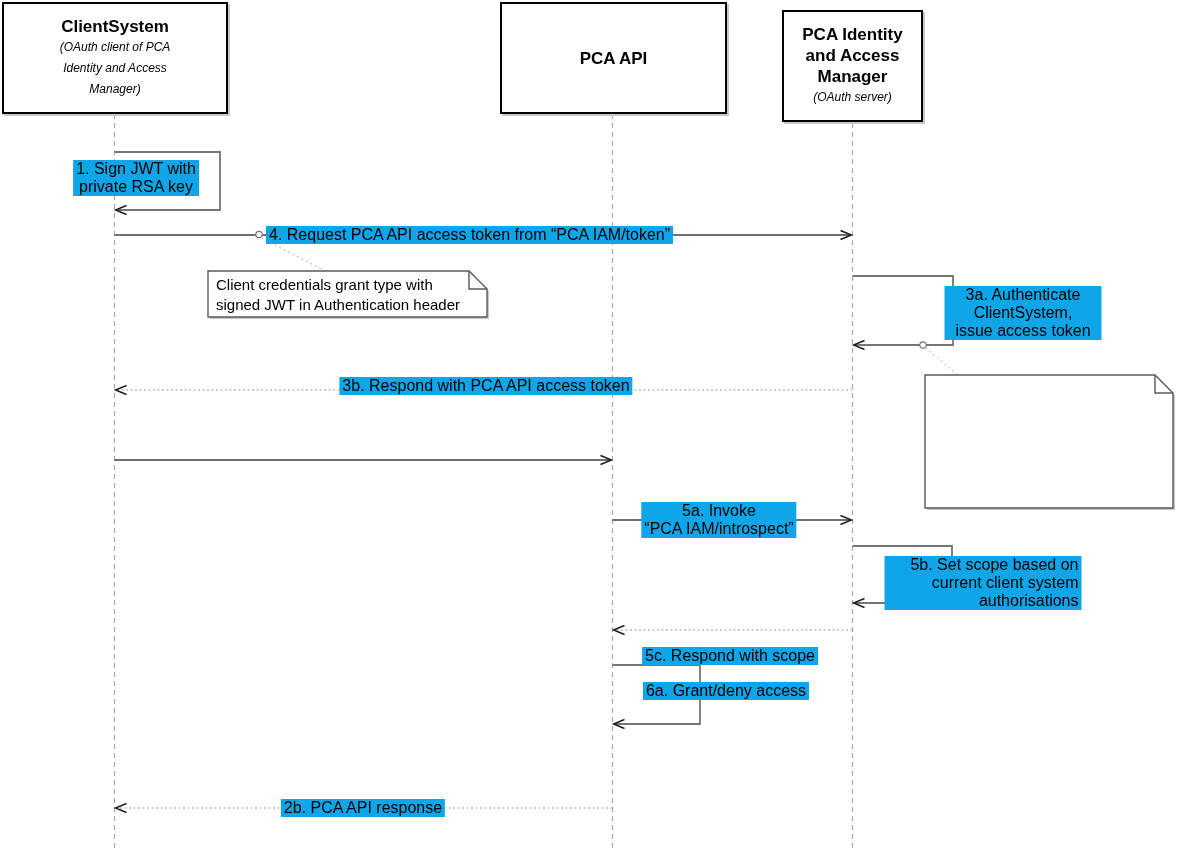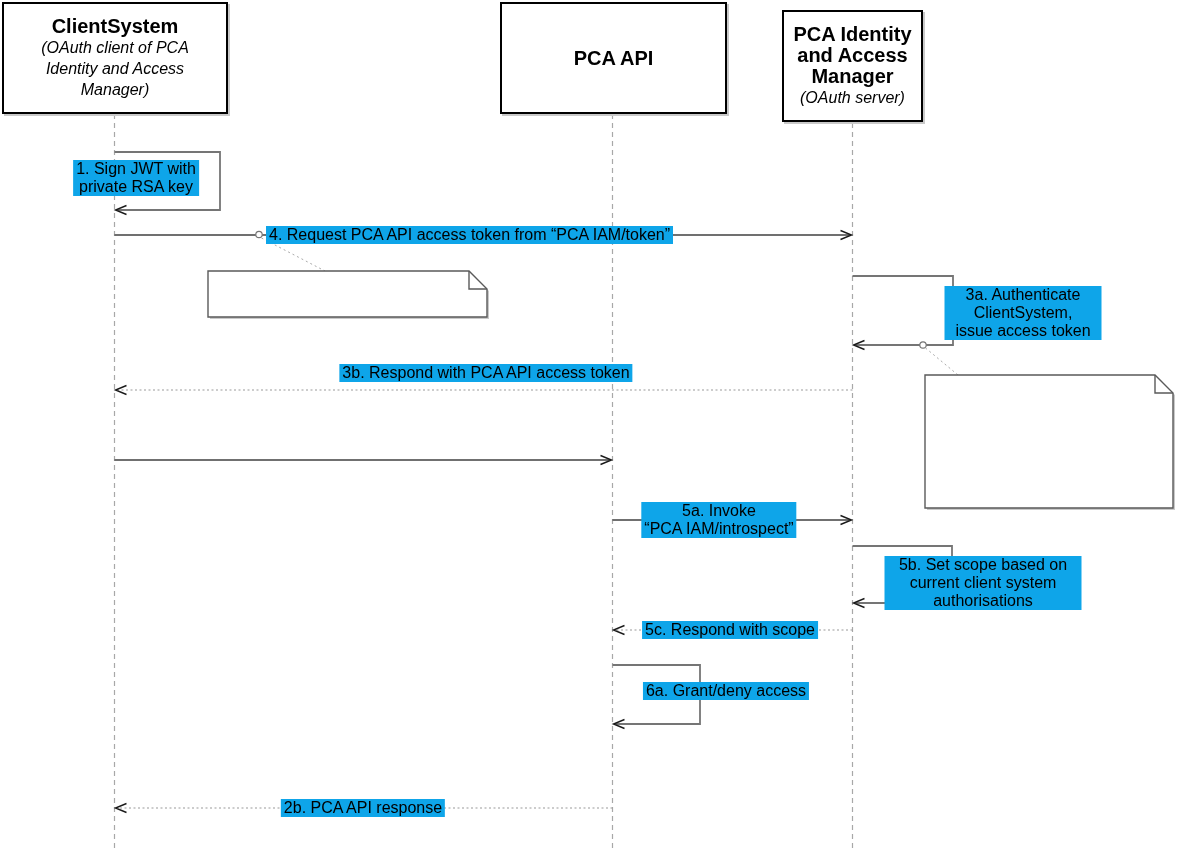--- a/index.html
+++ b/index.html
@@ -20,22 +20,22 @@
     height: 108px;
     border: 2px solid #000;
     background: #fff;
     box-shadow: 2px 2px 0 #c9c9c9;
     display: flex;
     flex-direction: column;
     justify-content: center;
     text-align: center;
     z-index: 2;
   }
-  .p-title { font-weight: bold; font-size: 20px; line-height: 21px; white-space: pre-line; }
-  .p-sub   { font-style: italic; font-size: 16px; line-height: 21px; white-space: pre-line; }
+  .p-title { font-weight: bold; font-size: 17px; line-height: 21px; white-space: pre-line; }
+  .p-sub   { font-style: italic; font-size: 12px; line-height: 21px; white-space: pre-line; }
 
   .msg-label {
     position: absolute;
     background: #0ea5e9;
     font-size: 16px;
     line-height: 18px;
     white-space: pre-line;
     text-align: center;
     padding: 0 3px;
     z-index: 3;
@@ -123,30 +123,32 @@
   </div>
 
   <div class="msg-label centered" style="left:136px; top:160px;">1. Sign JWT with
 private RSA key</div>
 
   <div class="msg-label" style="left:266px; top:226px;">4. Request PCA API access token from “PCA IAM/token”</div>
 
   <div class="msg-label centered" style="left:1023px; top:286px;">3a. Authenticate ClientSystem,
 issue access token</div>
 
-  <div class="msg-label centered" style="left:486px; top:364px;">3b. Respond with PCA API access token</div>
+  <div class="msg-label centered" style="left:486px; top:377px;">3b. Respond with PCA API access token</div>
 
 
   <div class="msg-label centered" style="left:719px; top:502px;">5a. Invoke
 “PCA IAM/introspect”</div>
 
-  <div class="msg-label centered" style="left:983px; top:556px;">5b. Set scope based on
+  <div class="msg-label centered" style="left:983px; top:556px;text-align:right;">5b. Set scope based on
 current client system authorisations</div>
 
-  <div class="msg-label centered" style="left:730px; top:621px;">5c. Respond with scope</div>
+  <div class="msg-label centered" style="left:730px; top:647px;">5c. Respond with scope</div>
 
   <div class="msg-label centered" style="left:726px; top:682px;">6a. Grant/deny access</div>
 
   <div class="msg-label centered" style="left:363px; top:799px;">2b. PCA API response</div>
 
+  <div class="note-text" style="left:216px; top:275px; line-height:20px;">Client credentials grant type with
+signed JWT in Authentication header</div>
 
 
 </div>
 
 </body></html>

